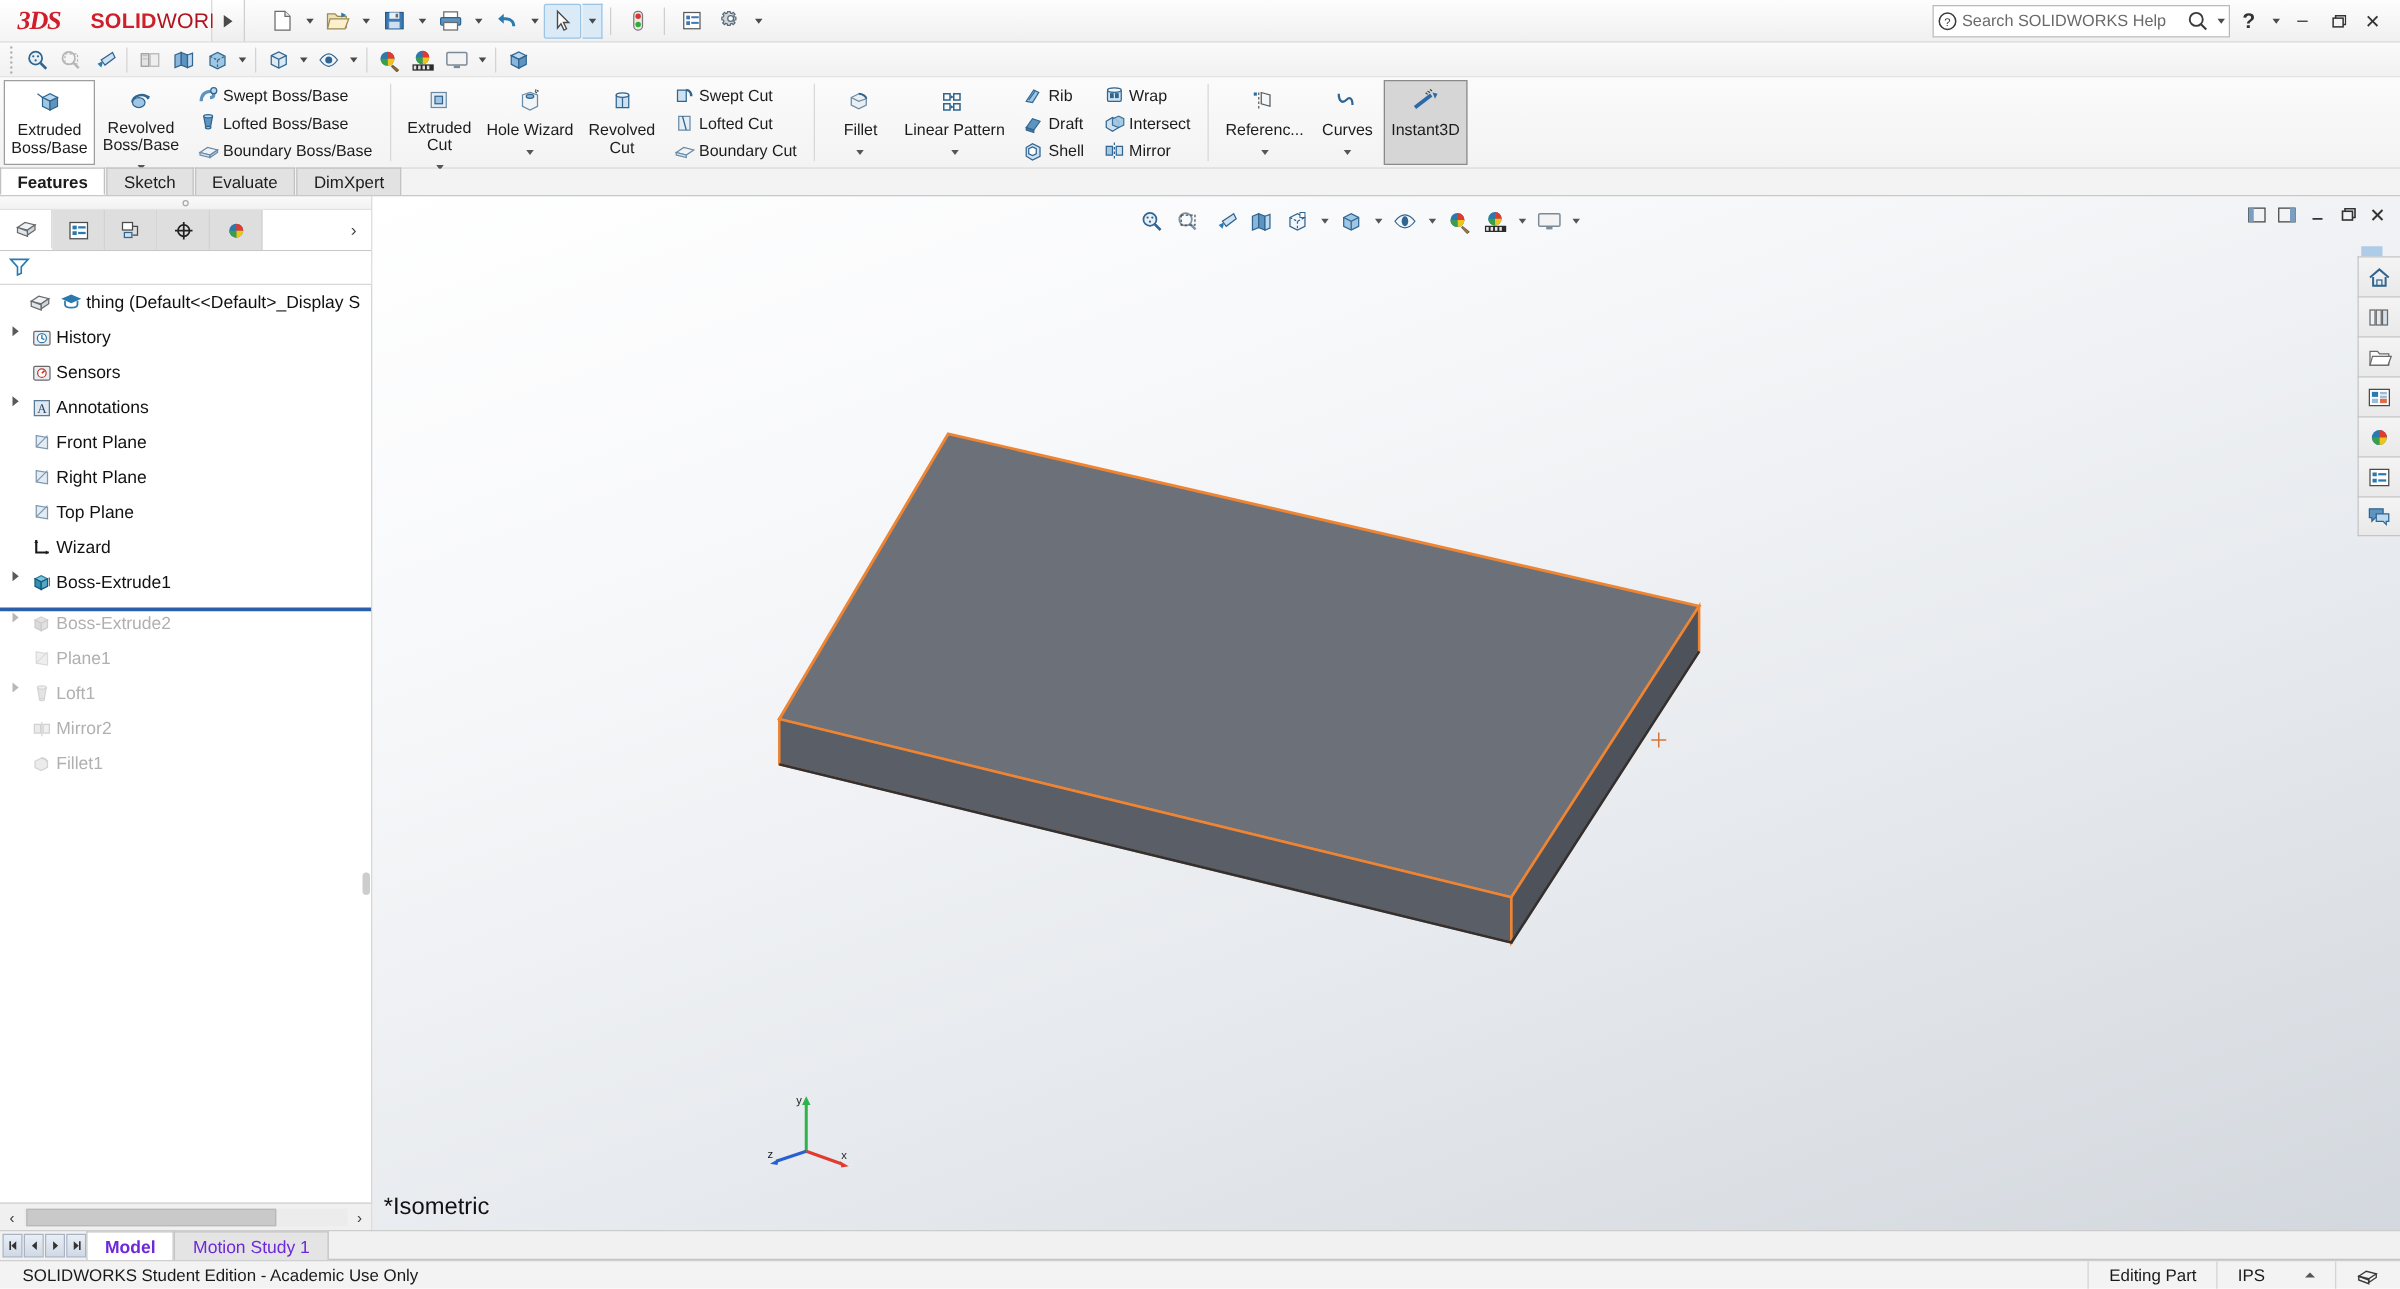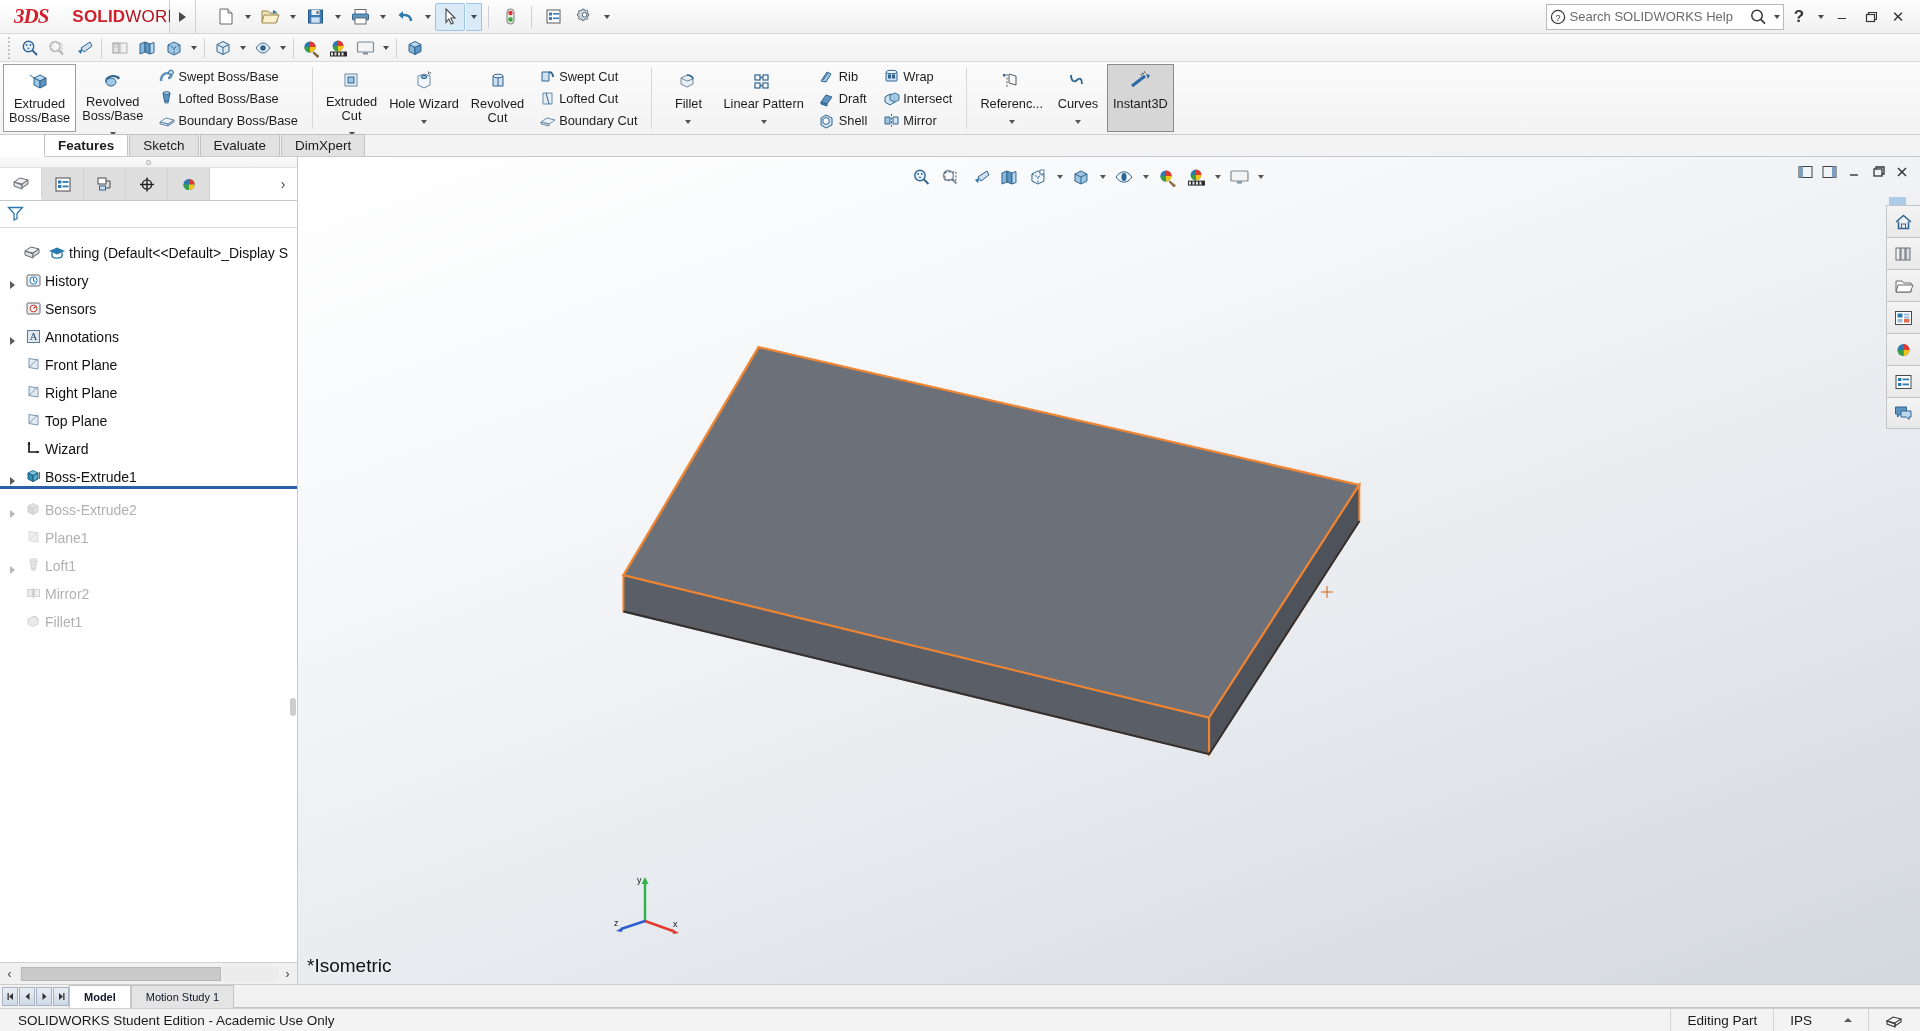--- a/index.html
+++ b/index.html
@@ -101,21 +101,21 @@
   .rdrop{ text-align:center; height:8px; }
   .rdrop i{ display:inline-block; width:0;height:0;border-top:4px solid #555;border-left:3.5px solid transparent;border-right:3.5px solid transparent; }
   .smallcol{ display:flex; flex-direction:column; justify-content:center; padding:1px 2px; gap:1px; }
   .srow{ display:flex; align-items:center; height:21px; padding:0 4px 0 2px; border:1px solid transparent; }
   .srow .si{ width:24px; display:flex; align-items:center; justify-content:center; }
   .srow .sl{ font-size:12.8px; color:#1c1c1c; white-space:nowrap; }
 
   
   .tabrow{
     height:22px; flex:0 0 22px; display:flex; align-items:flex-end;
-    background:#f3f3f3; border-bottom:1px solid #c8c8c8; position:relative; z-index:3;margin-left:44px;
+    background:#f3f3f3; border-bottom:1px solid #c8c8c8; position:relative; z-index:3;
   }
   .tab{
     height:22px; padding:0 13px; display:flex; align-items:center; font-size:13.5px;
     background:#e2e2e2; border:1px solid #c2c2c2; border-bottom:none; color:#1c1c1c; margin-right:1px;
   }
   .tab.sel{ background:#fff; font-weight:bold; border-bottom:1px solid #fff; }
 
   
   .main{ flex:1; display:flex; min-height:0; position:relative; }
 
@@ -123,21 +123,21 @@
   .fm{ width:298px; flex:0 0 298px; display:flex; flex-direction:column; background:#fff; border-right:1px solid #c9c9c9; position:relative; }
   .fm-handle{ height:11px; background:linear-gradient(#fafafa,#f2f2f2); display:flex; align-items:center; justify-content:center; border-bottom:1px solid #e2e2e2;}
   .fm-handle i{ width:5px;height:5px;border:1px solid #a8a8a8;border-radius:50%; }
   .fm-tabs{ height:33px; display:flex; align-items:center; background:#fff; border-bottom:1px solid #c9c9c9; }
   .fmtab{ width:42px; height:32px; display:flex; align-items:center; justify-content:center; border-right:1px solid #d2d2d2; }
   .fmtab.on{ background:#fff; border-bottom:2px solid #fff; }
   .fmtab.off{ background:#dedede; }
   .fm-expand{ margin-left:auto; width:28px; display:flex; align-items:center; justify-content:center; font-size:14px; color:#444; }
   .fm-filter{ height:27px; display:flex; align-items:center; padding-left:6px; border-bottom:1px solid #d8d8d8; background:#fff; }
   .fm-tree{ flex:1; overflow:hidden; padding-top:5px; position:relative; font-size:14px; }
-  .trow{ display:flex; align-items:flex-end; height:28px; padding-left:3px; white-space:nowrap; }
+  .trow{ display:flex; align-items:flex-start; height:28px; padding-left:3px; white-space:nowrap; }
   .twist{ width:18px; display:flex; align-items:center; justify-content:center; }
   .twist i{ width:0;height:0;border-left:5px solid #5a5a5a;border-top:4px solid transparent;border-bottom:4px solid transparent; }
   .ticon{ width:24px; display:flex; align-items:center; justify-content:center; }
   .tlabel{ color:#111; }
   .trow.dim .tlabel{ color:#b0b0b0; }
   .trow.dim .twist i{ border-left-color:#b8b8b8; }
   .rollback{ height:3px; background:#2b5faa; margin:1px 0; }
   .fm-vscroll{ position:absolute; right:0; top:110px; width:8px; height:270px; }
   .fm-vscroll .thumb{ position:absolute; right:1px; top:360px; width:6px; height:18px; background:#cdcdcd; border-radius:3px; }
   .fm-hscroll{ height:22px; display:flex; align-items:center; background:#f0f0f0; border-top:1px solid #d0d0d0; }
@@ -165,22 +165,22 @@
   .tp-btn{ width:34px; height:32px; display:flex; align-items:center; justify-content:center;
            background:linear-gradient(#f4f4f4,#e9e9e9); border:1px solid #c5c5c5; border-right:none; border-bottom:none; }
   .tp-btn:last-child{ border-bottom:1px solid #c5c5c5; }
   .tp-top{ position:absolute; right:14px; top:-8px; width:17px; height:8px; background:#aecbe8; }
 
   
   .bottombar{ height:24px; flex:0 0 24px; display:flex; align-items:stretch; background:#f1f1f1; border-top:1px solid #cdcdcd; }
   .navbtns{ display:flex; align-items:center; padding-left:2px; gap:1px; }
   .navb{ width:16px; height:19px; display:flex; align-items:center; justify-content:center;
          background:linear-gradient(#e9eef5,#cfd9e6); border:1px solid #a8b4c4; font-size:8px; color:#333; }
-  .btab{ height:23px; padding:0 14px; display:flex; align-items:center; font-size:11px;
-         background:#e4e4e4; border:1px solid #c4c4c4; border-bottom:none; color:#0f172a; }
+  .btab{ height:23px; padding:0 14px; display:flex; align-items:center; font-size:14px;
+         background:#e4e4e4; border:1px solid #c4c4c4; border-bottom:none; color:#6d28d9; }
   .btab.sel{ background:#fff; font-weight:bold; }
   .bfill{ flex:1; border-bottom:1px solid #c4c4c4; }
 
   .statusbar{ height:23px; flex:0 0 23px; display:flex; align-items:center; background:#f3f3f3; border-top:1px solid #cfcfcf; font-size:13.5px; color:#1a1a1a; }
   .sb-left{ padding-left:6px;margin-left:12px; }
   .sb-right{ margin-left:auto; display:flex; align-items:center; height:23px; }
   .sb-cell{ padding:0 16px; height:23px; display:flex; align-items:center; border-left:1px solid #d4d4d4; }
   .sb-cell.noborder{ border-left:none; }
   .sb-caret i{ display:inline-block; width:0;height:0;border-bottom:4px solid #555;border-left:4px solid transparent;border-right:4px solid transparent; }
 </style>

